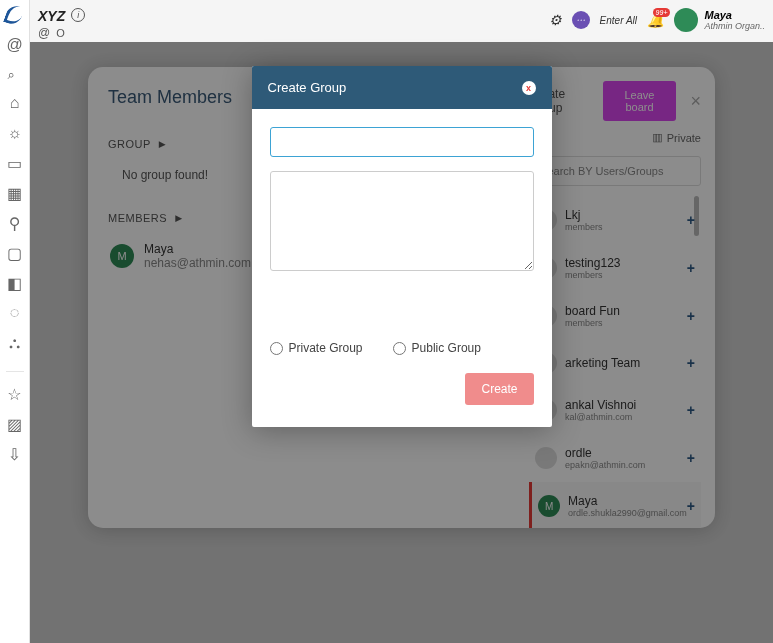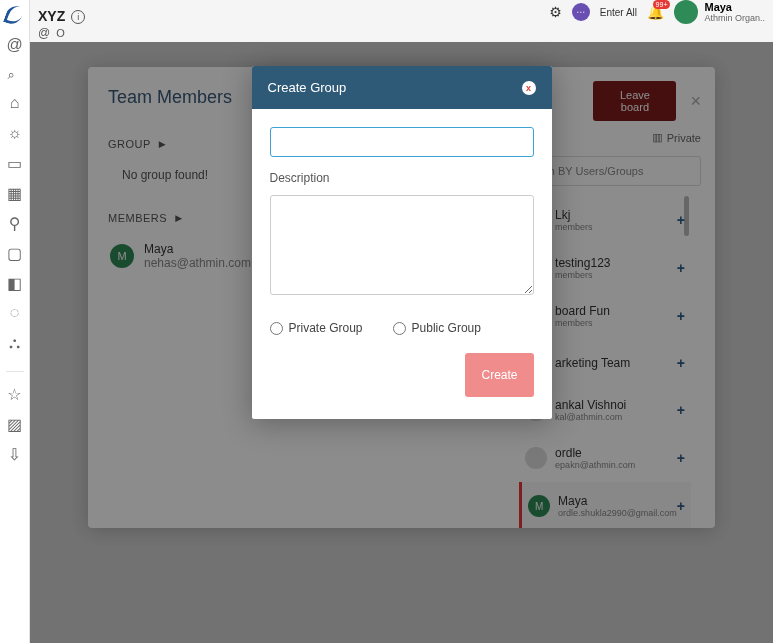--- a/index.html
+++ b/index.html
@@ -3,82 +3,82 @@
 <meta charset="utf-8">
 <style>
 * { box-sizing: border-box; margin: 0; padding: 0; font-family: Arial, sans-serif; }
 body { width: 773px; height: 643px; background: #f5f5f5; overflow: hidden; position: relative; }
 .app { display: flex; height: 100%; }
 .left-rail { width: 30px; background: #fff; border-right: 1px solid #e0e0e0; display: flex; flex-direction: column; align-items: center; padding-top: 5px; gap: 14px; }
 .left-rail .rail-icon { width: 16px; height: 16px; color: #666; display: flex; align-items: center; justify-content: center; }
 .left-rail .swirl { position: relative; width: 18px; height: 18px; }
 .logo-swirl { width: 16px; height: 20px; border-radius: 12px 0 12px 0; border: 3px solid #1e5699; border-right: 0; border-top: 0; transform: rotate(20deg); }
 .main { flex: 1; display: flex; flex-direction: column; }
-.topbar { height: 24px; display: flex; align-items: flex-end; padding: 0 8px; font-size: 12px; }
+.topbar { height: 24px; display: flex; align-items: flex-start; padding: 8px 8px; font-size: 12px; font-style: italic; }
 .topbar-title { font-weight: bold; font-size: 14px; color: #222; margin-right: 6px; }
 .topbar-info { width: 14px; height: 14px; border: 1px solid #555; border-radius: 50%; display: flex; align-items: center; justify-content: center; font-size: 9px; color: #555; }
 .topbar-spacer { flex: 1; }
 .topbar-right { display: flex; align-items: center; gap: 10px; }
 .gear-icon, .bell-icon { font-size: 14px; color: #333; }
 .badge { position: relative; }
 .badge-dot { position: absolute; top: -4px; right: -6px; background: #e53935; color: #fff; border-radius: 8px; font-size: 7px; padding: 1px 3px; }
 .avatar-sm { width: 18px; height: 18px; border-radius: 50%; background: #6a4fb3; color: #fff; font-size: 9px; display: flex; align-items: center; justify-content: center; }
 .viewall { font-size: 10px; color: #333; }
 .user-block { display: flex; align-items: center; gap: 6px; }
 .user-avatar-green { width: 24px; height: 24px; border-radius: 50%; background: #2e8b57; }
 .user-name { font-size: 11px; font-weight: bold; }
 .user-org { font-size: 9px; color: #666; }
 .subbar { height: 18px; display: flex; align-items: center; padding-left: 8px; gap: 6px; font-size: 11px; color: #555; }
 .subbar .at-icon { font-size: 12px; }
 .content-area { position: relative; flex: 1; }
 .empty-text { text-align: center; color: #666; font-size: 12px; margin-top: 400px; }
 .add-bucket { background: #e53935; color: #fff; border: none; padding: 10px 18px; border-radius: 20px; font-size: 10px; font-weight: bold; display: block; margin: 20px auto; cursor: pointer; }
 
 .overlay { position: absolute; inset: 0; background: rgba(0,0,0,0.15); }
-.panel { position: absolute; top: 25px; left: 58px; right: 58px; bottom: 115px; background: #fff; border-radius: 4px; box-shadow: 0 2px 20px rgba(0,0,0,0.2); display: flex; flex-direction: column; overflow: hidden; }
+.panel { position: absolute; top: 25px; left: 58px; right: 58px; bottom: 115px; background: #fff; border-radius: 15px; box-shadow: 0 2px 20px rgba(0,0,0,0.2); display: flex; flex-direction: column; overflow: hidden; }
 .panel-body { flex: 1; display: flex; }
 .panel-left { width: 440px; padding: 20px 20px; overflow: hidden; position: relative; }
 .panel-left h2 { font-size: 18px; color: #3a5a78; font-weight: normal; margin-bottom: 30px; }
 .section-head { font-size: 11px; color: #555; letter-spacing: 0.5px; display: flex; align-items: center; gap: 8px; margin-bottom: 18px; }
 .caret { font-size: 9px; color: #555; }
 .no-group { font-size: 12px; color: #555; margin-left: 14px; margin-bottom: 30px; }
 .member-row { display: flex; align-items: center; gap: 10px; margin-left: 2px; }
 .member-avatar { width: 24px; height: 24px; border-radius: 50%; background: #2e8b57; color: #fff; font-size: 11px; display: flex; align-items: center; justify-content: center; }
 .member-name { font-size: 12px; color: #333; }
 .member-email { font-size: 12px; color: #888; }
 .panel-right { flex: 1; display: flex; flex-direction: column; border-left: 0; }
 .panel-right-head { display: flex; align-items: center; justify-content: flex-end; gap: 14px; padding: 14px 14px 0; }
 .create-group-text { font-size: 12px; color: #555; }
-.leave-btn { background: #7f1d1d; color: #fff; border: none; padding: 8px 12px; font-size: 11px; border-radius: 3px; cursor: pointer; }
+.leave-btn { background: #d946ef; color: #fff; border: none; padding: 8px 12px; font-size: 11px; border-radius: 3px; cursor: pointer; }
 .close-x { font-size: 18px; color: #aaa; cursor: pointer; }
 .columns-link { display: flex; align-items: center; gap: 4px; font-size: 11px; color: #666; padding: 10px 14px 6px; justify-content: flex-end; }
 .search-box { margin: 6px 14px 10px; border: 1px solid #ddd; border-radius: 3px; padding: 8px 10px; font-size: 11px; color: #888; }
-.list-wrap { margin: 0 24px; position: relative; flex: 1; overflow: hidden; }
+.list-wrap { margin: 0 14px; position: relative; flex: 1; overflow: hidden; }
 .list-item { display: flex; align-items: center; padding: 12px 6px; position: relative; }
 .list-item .plus { margin-left: auto; color: #2e5a85; font-weight: bold; font-size: 14px; cursor: pointer; }
 .li-avatar { width: 22px; height: 22px; border-radius: 50%; margin-right: 8px; flex-shrink: 0; display: flex; align-items: center; justify-content: center; color: #fff; font-size: 10px; }
 .red-bar { border-left: 3px solid #e53935; background: #f7f7f7; }
 .li-title { font-size: 12px; color: #333; }
 .li-sub { font-size: 9px; color: #888; }
 .scroll-track { position: absolute; right: 2px; top: 0; bottom: 0; width: 5px; }
 .scroll-thumb { position: absolute; right: 0; top: 0; width: 5px; height: 40px; background: #bbb; border-radius: 3px; }
 
 .modal-backdrop { position: absolute; inset: 0; background: rgba(0,0,0,0.45); display: flex; align-items: flex-start; justify-content: center; }
 .modal { width: 300px; background: #fff; margin-top: 24px; border-radius: 2px; overflow: hidden; box-shadow: 0 4px 30px rgba(0,0,0,0.3); }
 .modal-head { background: #2e5a78; color: #fff; padding: 14px 16px; font-size: 13px; display: flex; align-items: center; }
 .modal-close { margin-left: auto; width: 14px; height: 14px; background: #fff; border-radius: 50%; color: #e53935; font-size: 9px; display: flex; align-items: center; justify-content: center; cursor: pointer; font-weight: bold; }
 .modal-body { padding: 18px 18px 22px; }
 .form-label { font-size: 12px; color: #555; margin-bottom: 10px; display: block; }
 .req { color: #e53935; }
 .text-input { width: 100%; border: 1px solid #3da3d4; border-radius: 3px; padding: 7px 8px; font-size: 12px; outline: none; margin-bottom: 14px; }
 .textarea { width: 100%; border: 1px solid #ccc; border-radius: 3px; height: 100px; resize: both; margin-bottom: 12px; padding: 6px; font-size: 12px; }
 .radio-row { display: flex; gap: 30px; margin-top: 10px; margin-bottom: 18px; }
-.radio-item { display: flex; align-items: flex-end; gap: 6px; font-size: 12px; color: #444; }
+.radio-item { display: flex; align-items: flex-end; gap: 6px; font-size: 12px; color: #444; margin-top: 44px; }
 .radio-item input { margin: 0; }
-.create-btn { background: #f08c8c; color: #fff; border: none; padding: 15px 16px; border-radius: 3px; font-size: 12px; float: right; cursor: pointer; }
+.create-btn { background: #f08c8c; color: #fff; border: none; padding: 9px 16px; border-radius: 3px; font-size: 12px; float: right; cursor: pointer; }
 .search-rail { width: 14px; height: 14px; color: #555; font-size: 13px; }
 .rail-star-sep { border-top: 1px solid #e5e5e5; width: 18px; margin-top: 6px; }
 </style>
 </head>
 <body>
 
 <div class="app">
   <div class="left-rail">
     <div class="swirl">
         <div class="logo-swirl"></div>
@@ -229,21 +229,20 @@
         </div>
 
         <div class="modal-backdrop">
           <div class="modal">
             <div class="modal-head">
               <span>Create Group</span>
               <span class="modal-close">x</span>
             </div>
             <div class="modal-body">
               <input class="text-input" type="text" style="">
-              <label class="form-label">Description</label>
               <textarea class="textarea" style=""></textarea>
               <div class="radio-row">
                 <label class="radio-item">
                   <input type="radio" name="vis" style=""> 
                     <span>Private Group</span>
                 </label>
                 <label class="radio-item">
                   <input type="radio" name="vis" style=""> 
                     <span>Public Group</span>
                 </label>

